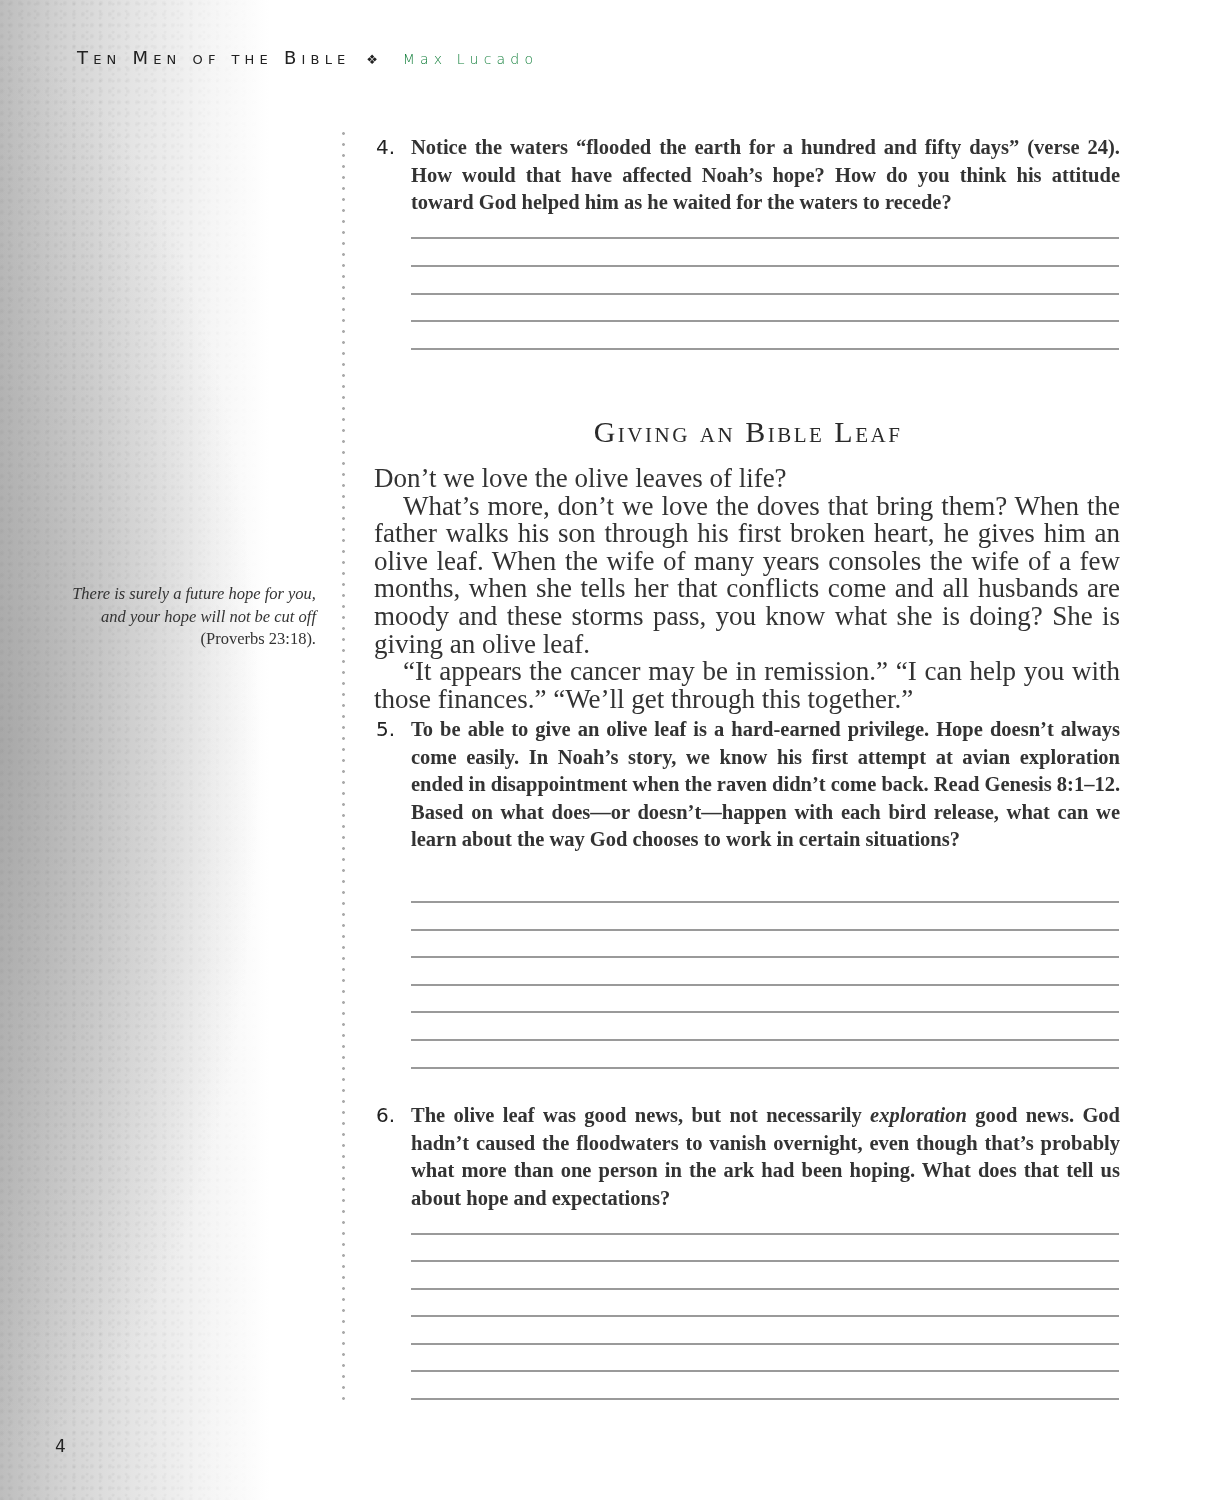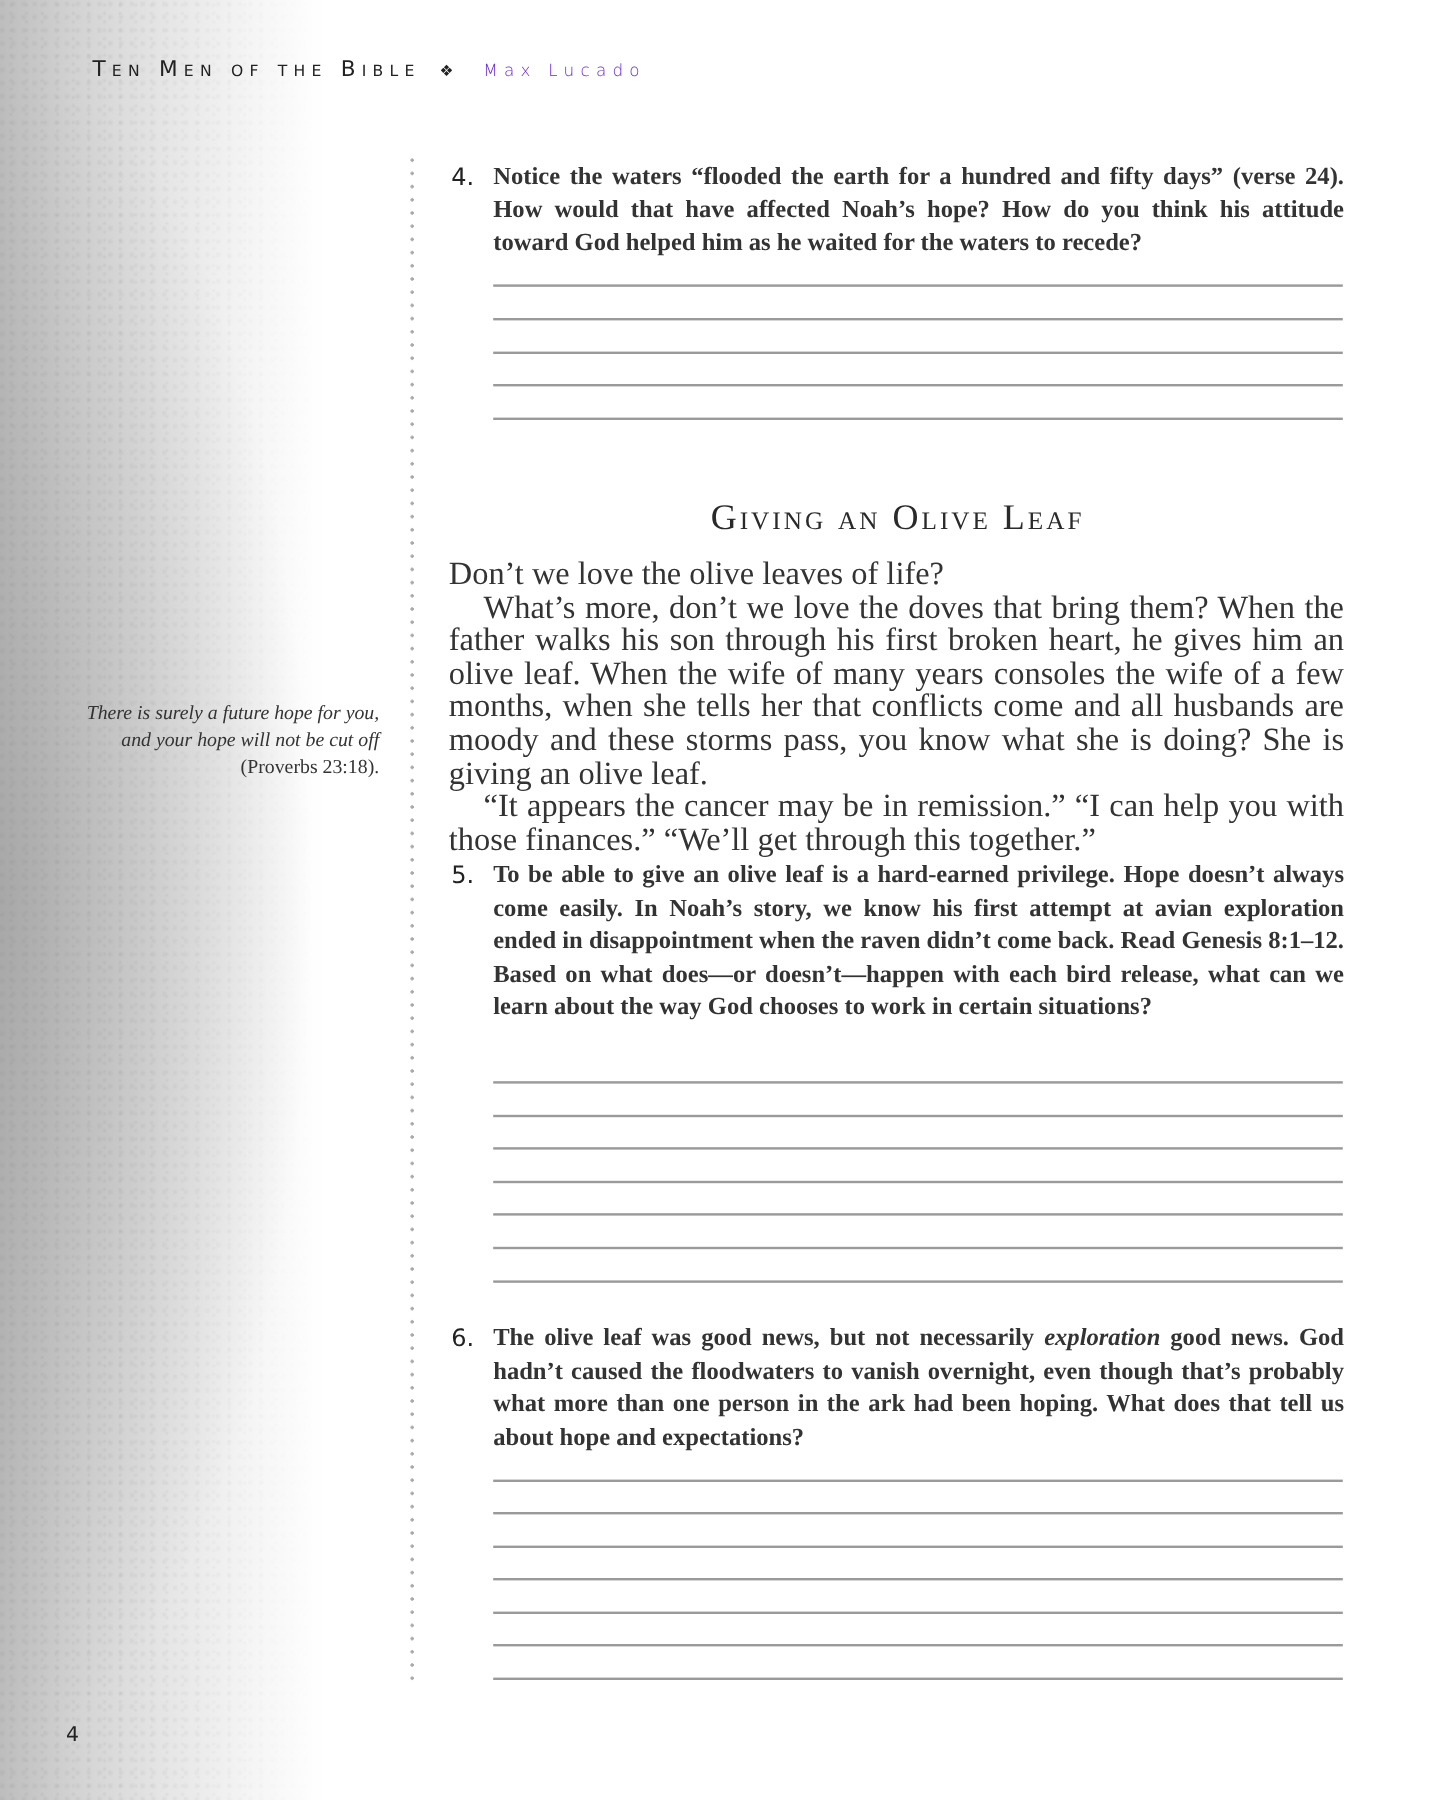--- a/index.html
+++ b/index.html
@@ -28,21 +28,21 @@
   }
   .content { position: absolute; inset: 0; z-index: 1; }
 
   .running-head {
     position: absolute; left: 77px; top: 47px;
     font-family: "DejaVu Sans", sans-serif; font-size: 14px;
     letter-spacing: 5.2px; color: #222; white-space: nowrap;
   }
   .running-head .book { font-variant: small-caps; font-size: 18px; }
   .running-head .sep { margin: 0 10px 0 6px; font-size: 13px; }
-  .running-head .author { color: #6d28d9; font-weight: 300; text-align: right; }
+  .running-head .author { color: #15803d; font-weight: 300; text-align: right; }
 
   .dotted-rule {
     position: absolute; left: 342px; top: 128px; width: 3px; height: 1276px;
     background-image: radial-gradient(circle, #aaa 1.2px, transparent 1.6px);
     background-size: 3px 11px; background-repeat: repeat-y;
   }
 
   .question { position: absolute; left: 376px; width: 744px; font-size: 20.5px; line-height: 27.6px; color: #333; }
   .question .num {
     position: absolute; left: 0; top: 0;
@@ -95,21 +95,21 @@
     <div class="qtext">Notice the waters “flooded the earth for a hundred and fifty days” (verse 24). How would that have affected Noah’s hope? How do you think his attitude toward God helped him as he waited for the waters to recede?</div>
   </div>
   <div class="answer-lines" style="top:237px;">
     <div class="answer-line" style="top:0px;"></div>
     <div class="answer-line" style="top:28px;"></div>
     <div class="answer-line" style="top:56px;"></div>
     <div class="answer-line" style="top:83px;"></div>
     <div class="answer-line" style="top:111px;"></div>
   </div>
 
-  <div class="section-title">Giving an Olive Leaf</div>
+  <div class="section-title">Giving an Bible Leaf</div>
 
   <div class="body-text" style="top:465px;">
     <p>Don’t we love the olive leaves of life?</p>
     <p class="indent">What’s more, don’t we love the doves that bring them? When the father walks his son through his first broken heart, he gives him an olive leaf. When the wife of many years consoles the wife of a few months, when she tells her that conflicts come and all husbands are moody and these storms pass, you know what she is doing? She is giving an olive leaf.</p>
     <p class="indent">“It appears the cancer may be in remission.” “I can help you with those finances.” “We’ll get through this together.”</p>
   </div>
 
   <div class="sidebar-quote">
     <i>There is surely a future hope for you, and your hope will not be cut off</i><span> (Proverbs 23:18).</span>
   </div>

